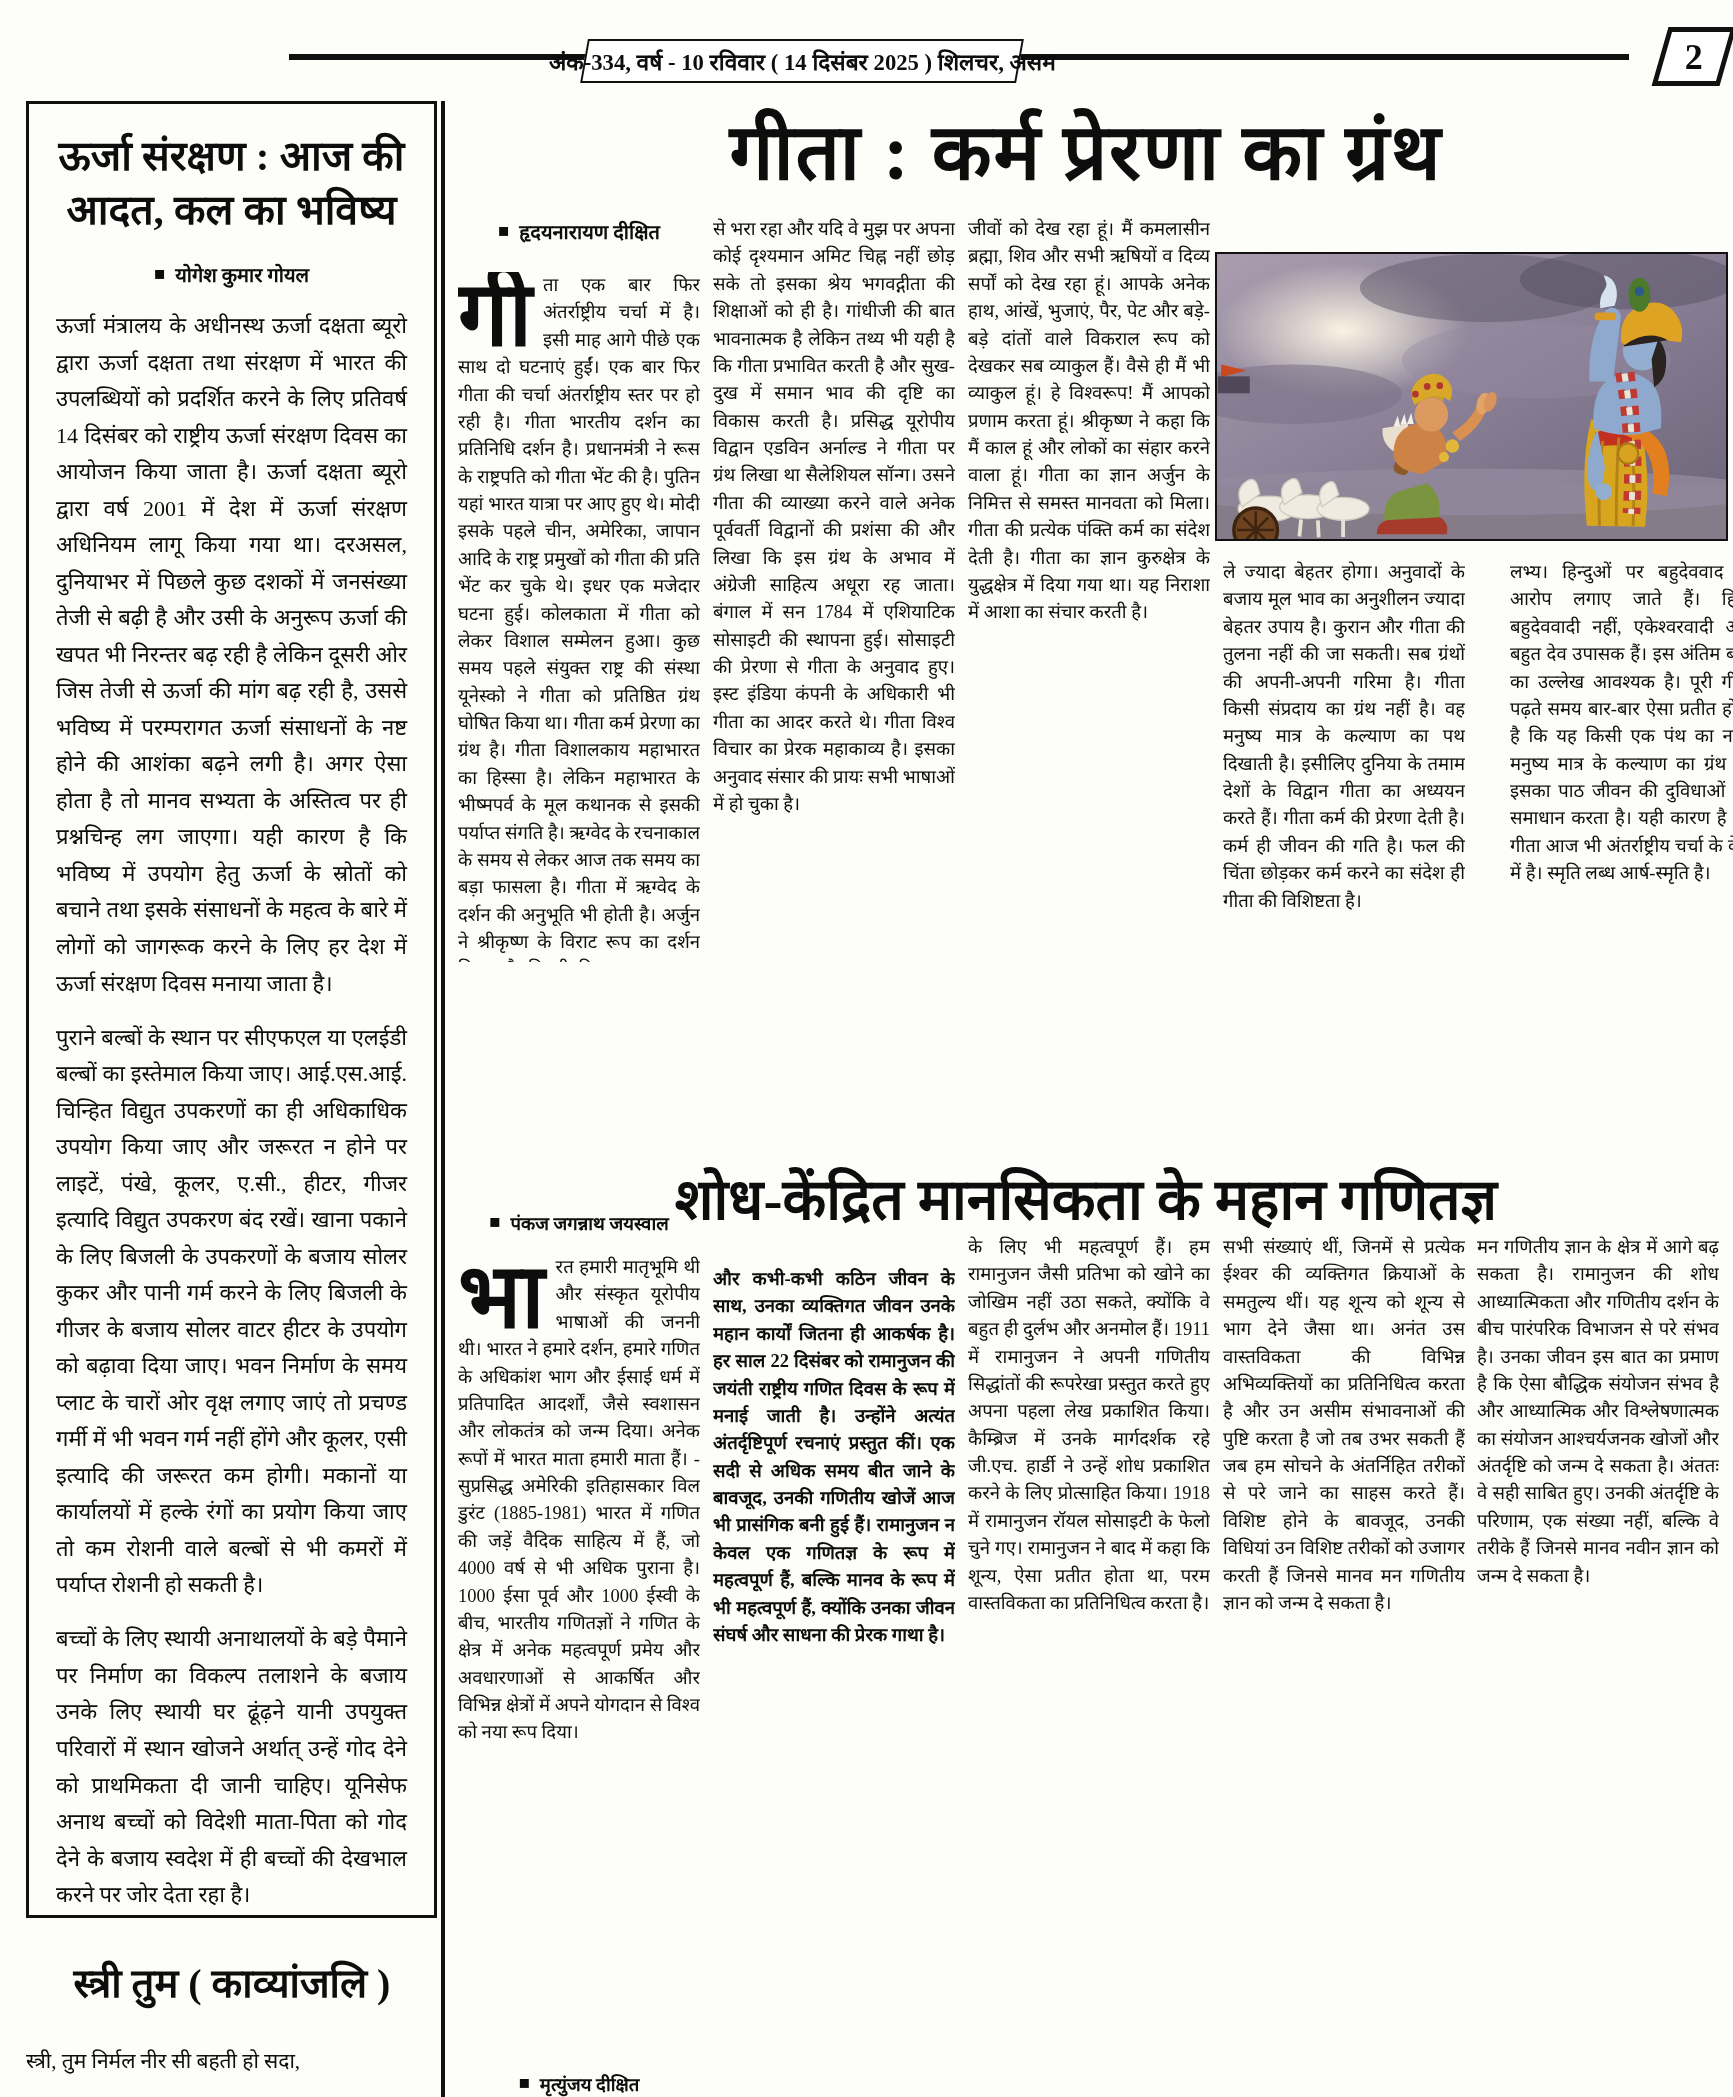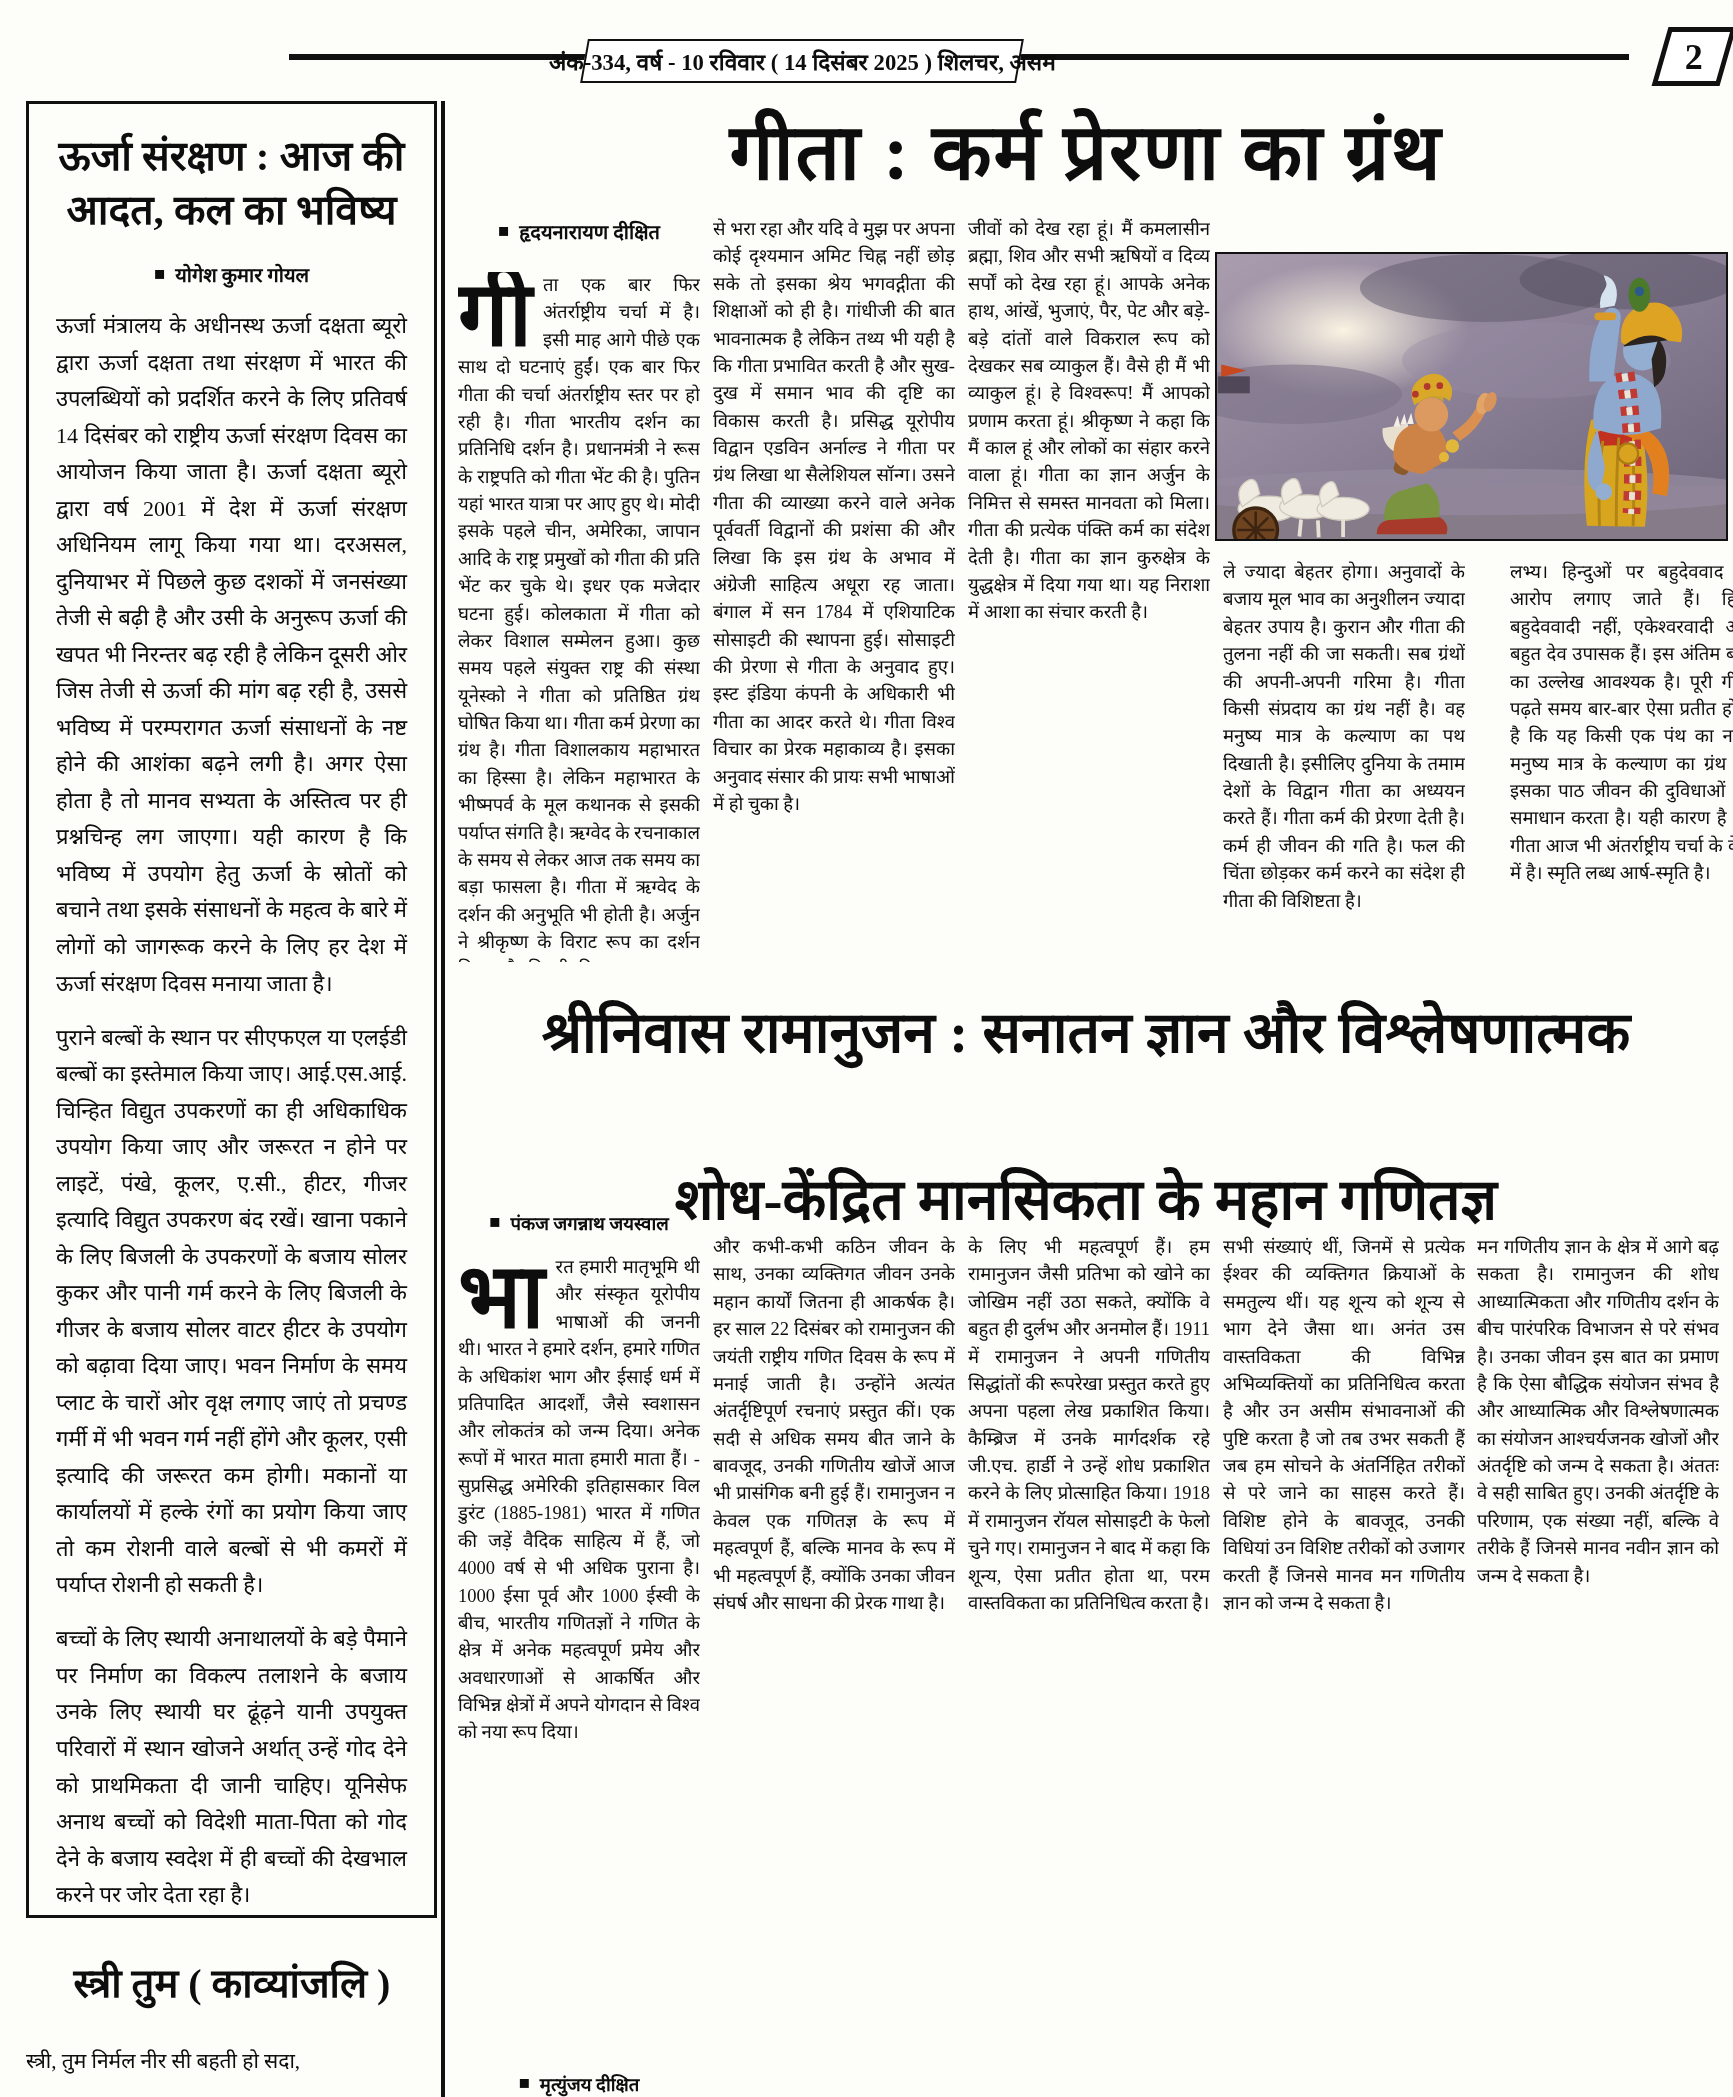--- a/index.html
+++ b/index.html
@@ -53,21 +53,21 @@
                box-sizing:border-box;background:#8d8298;}
   .photo-frame svg{display:block;width:100%;height:100%;}
 
   
   .ram-h1{position:absolute;left:458px;top:991px;width:1256px;text-align:center;
           font-size:57px;font-weight:bold;white-space:nowrap;}
   .ram-h2{position:absolute;left:458px;top:1158px;width:1256px;text-align:center;
           font-size:57px;font-weight:bold;white-space:nowrap;}
   .ram-byline{position:absolute;left:458px;top:1210px;width:242px;font-size:18.5px;}
   .rc1{left:458px;top:1254px;height:688px;}
-  .rc2{left:713px;top:1234px;height:708px;}
+  .rc2{left:713px;top:1266px;height:708px;font-weight:bold;}
   .rc3{left:968px;top:1234px;height:708px;}
   .rc4{left:1223px;top:1234px;height:708px;}
   .rc5{left:1477px;top:1234px;height:708px;}
 
   
   .vm-h{position:absolute;left:458px;top:1968px;width:1256px;text-align:center;
         font-size:64px;font-weight:bold;white-space:nowrap;}
   .vm-byline{position:absolute;left:458px;top:2071px;width:242px;font-size:18.5px;}
   .vc2{left:713px;top:2096px;height:613px;}
   .vc3{left:968px;top:2096px;height:613px;}
@@ -199,21 +199,20 @@
         <circle cx="1005" cy="88" r="11" fill="#2c5a8c"></circle>
         <path d="M955 280 q30 160 18 330 M985 278 q24 160 14 334" stroke="#c03a33" stroke-width="16" fill="none" stroke-dasharray="22 18"></path>
         <path d="M969 282 q28 158 16 330" stroke="#eae4d6" stroke-width="14" fill="none" stroke-dasharray="18 22"></path>
         <circle cx="978" cy="470" r="24" fill="#d9a21f" stroke="#a87c12" stroke-width="5"></circle>
         <path d="M905 412 q-30 60 -22 120 q4 26 30 30 l10 -60 z" fill="#8ea9cd"></path>
         <circle cx="920" cy="560" r="20" fill="#93aed1"></circle>
       </g>
     </svg>
   </div>
 
-  <div class="ram-h1">श्रीनिवास रामानुजन : सनातन ज्ञान और विश्लेषणात्मक</div>
   <div class="ram-h2">शोध-केंद्रित मानसिकता के महान गणितज्ञ</div>
   <div class="ram-byline byline">
     <span class="bullet">■</span>
     <span>पंकज जगन्नाथ जयस्वाल</span>
   </div>
   <div class="col rc1">
     <span class="dropcap">भा</span><span>रत हमारी मातृभूमि थी और संस्कृत यूरोपीय भाषाओं की जननी थी। भारत ने हमारे दर्शन, हमारे गणित के अधिकांश भाग और ईसाई धर्म में प्रतिपादित आदर्शों, जैसे स्वशासन और लोकतंत्र को जन्म दिया। अनेक रूपों में भारत माता हमारी माता हैं। - सुप्रसिद्ध अमेरिकी इतिहासकार विल डुरंट (1885-1981) भारत में गणित की जड़ें वैदिक साहित्य में हैं, जो 4000 वर्ष से भी अधिक पुराना है। 1000 ईसा पूर्व और 1000 ईस्वी के बीच, भारतीय गणितज्ञों ने गणित के क्षेत्र में अनेक महत्वपूर्ण प्रमेय और अवधारणाओं से आकर्षित और विभिन्न क्षेत्रों में अपने योगदान से विश्व को नया रूप दिया।</span>
   </div>
   <div class="col rc2">और कभी-कभी कठिन जीवन के साथ, उनका व्यक्तिगत जीवन उनके महान कार्यों जितना ही आकर्षक है। हर साल 22 दिसंबर को रामानुजन की जयंती राष्ट्रीय गणित दिवस के रूप में मनाई जाती है। उन्होंने अत्यंत अंतर्दृष्टिपूर्ण रचनाएं प्रस्तुत कीं। एक सदी से अधिक समय बीत जाने के बावजूद, उनकी गणितीय खोजें आज भी प्रासंगिक बनी हुई हैं। रामानुजन न केवल एक गणितज्ञ के रूप में महत्वपूर्ण हैं, बल्कि मानव के रूप में भी महत्वपूर्ण हैं, क्योंकि उनका जीवन संघर्ष और साधना की प्रेरक गाथा है।</div>
   <div class="col rc3">के लिए भी महत्वपूर्ण हैं। हम रामानुजन जैसी प्रतिभा को खोने का जोखिम नहीं उठा सकते, क्योंकि वे बहुत ही दुर्लभ और अनमोल हैं। 1911 में रामानुजन ने अपनी गणितीय सिद्धांतों की रूपरेखा प्रस्तुत करते हुए अपना पहला लेख प्रकाशित किया। कैम्ब्रिज में उनके मार्गदर्शक रहे जी.एच. हार्डी ने उन्हें शोध प्रकाशित करने के लिए प्रोत्साहित किया। 1918 में रामानुजन रॉयल सोसाइटी के फेलो चुने गए। रामानुजन ने बाद में कहा कि शून्य, ऐसा प्रतीत होता था, परम वास्तविकता का प्रतिनिधित्व करता है।</div>

